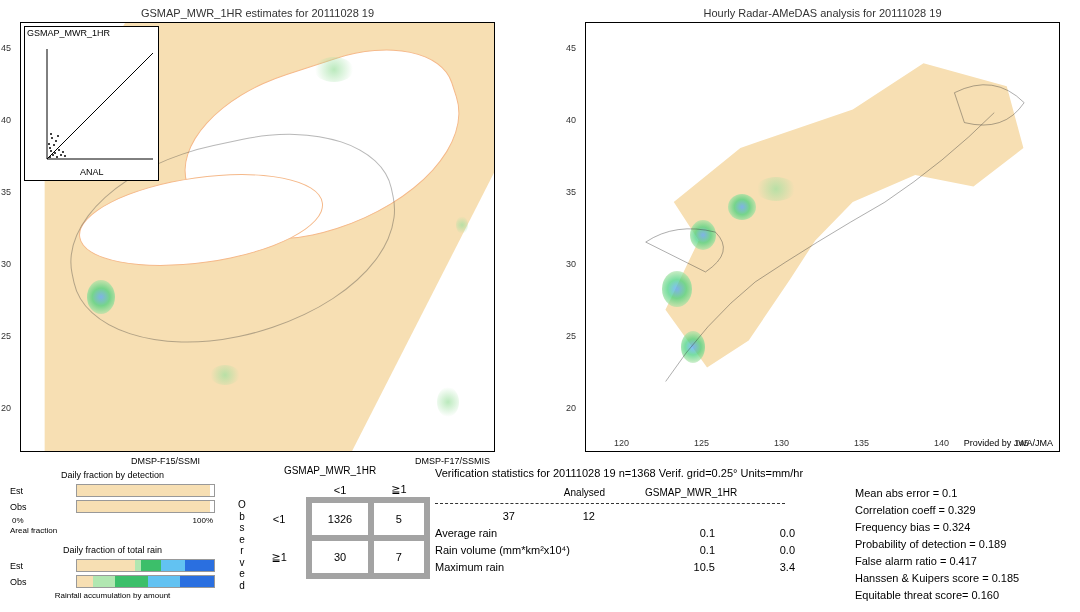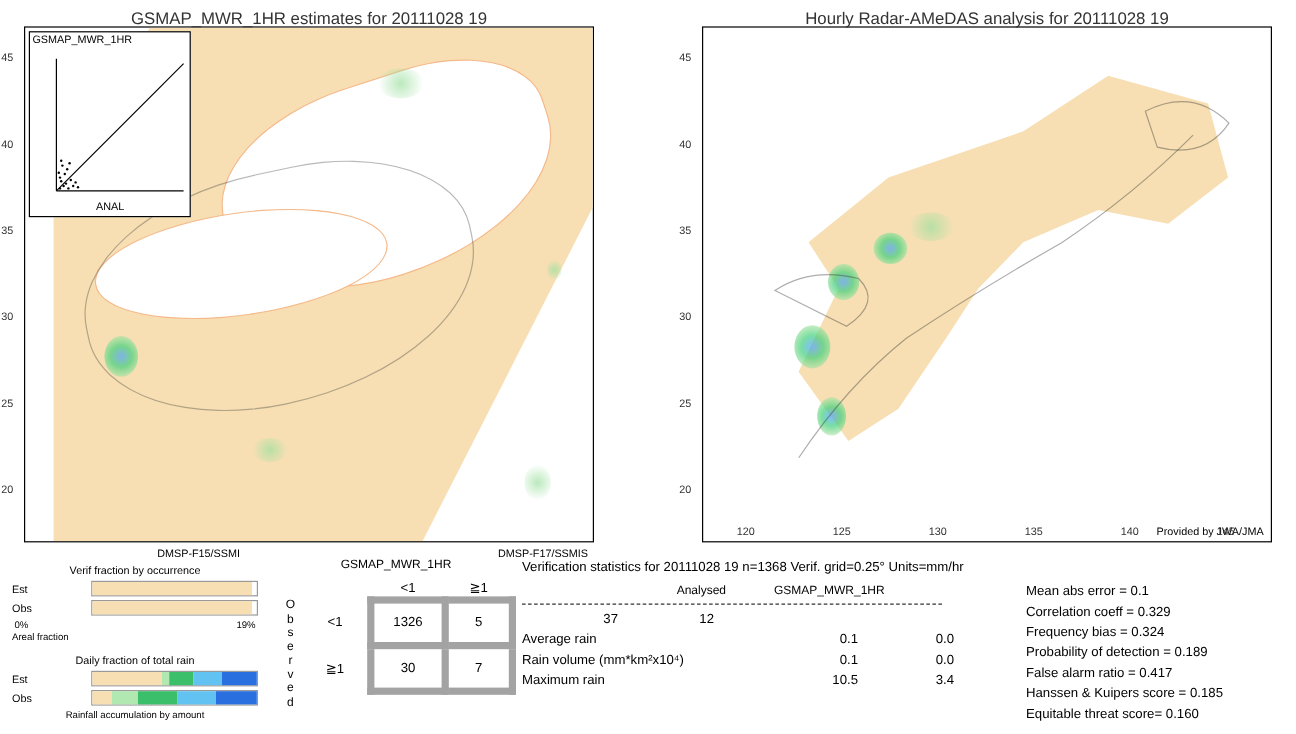--- a/index.html
+++ b/index.html
@@ -18,21 +18,21 @@
     border: 1px solid #000;
     background: #fff;
   }
   .map-left { left: 20px; top: 22px; width: 475px; height: 430px; }
   .map-right { left: 585px; top: 22px; width: 475px; height: 430px; }
   .map-title {
     position: absolute;
     top: -16px;
     width: 100%;
     text-align: center;
-    font-size: 14px;
+    font-size: 11px;
     color: #333;
   }
   .legend-box {
     position: absolute;
     right: -70px;
     top: 20px;
     width: 65px;
     font-size: 9px;
   }
   .legend-swatch { display: flex; align-items: center; height: 14px; }
@@ -277,36 +277,36 @@
         <div class="axis-tick" style="bottom: 3px; left: 188px;">130</div>
         <div class="axis-tick" style="bottom: 3px; left: 268px;">135</div>
         <div class="axis-tick" style="bottom: 3px; left: 348px;">140</div>
         <div class="axis-tick" style="bottom: 3px; left: 428px;">145</div>
       </div>
   </div>
 
   <div class="bottom-strip">
 
     <div class="bar-block">
-      <div class="bar-title">Verif fraction by occurrence</div>
+      <div class="bar-title">Daily fraction by detection</div>
       <div class="bar-row">
         <div class="bar-label">Est</div>
         <div class="bar-body">
             <div class="bar-fill" id="occ-est" style="background: rgb(247, 223, 179); width: 97%;"></div>
           </div>
       </div>
       <div class="bar-row">
         <div class="bar-label">Obs</div>
         <div class="bar-body">
             <div class="bar-fill" id="occ-obs" style="background: rgb(247, 223, 179); width: 97%;"></div>
           </div>
       </div>
       <div class="bar-x">
         <span>0%</span>
-        <span>19%</span>
+        <span>100%</span>
       </div>
       <div class="bar-xlabel">Areal fraction</div>
     </div>
 
     <div class="rain-block">
       <div class="bar-title">Daily fraction of total rain</div>
       <div class="bar-row">
         <div class="bar-label">Est</div>
         <div class="rain-bar" id="rain-est" style="flex:1;">
             <div class="rain-seg" style="background: rgb(247, 223, 179); width: 42%;"></div>

